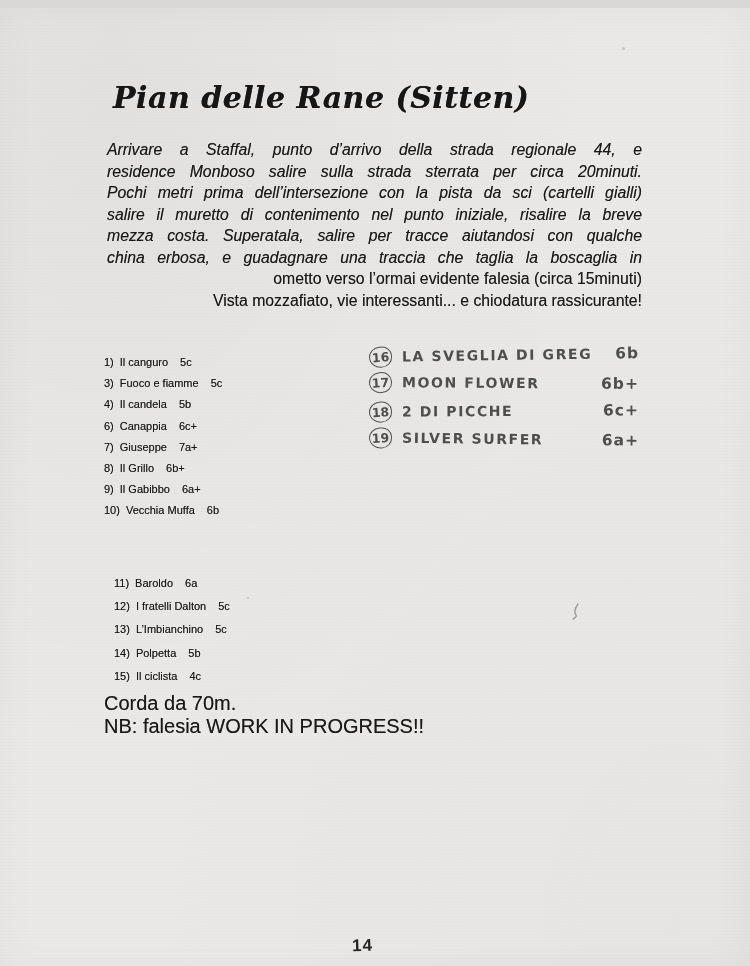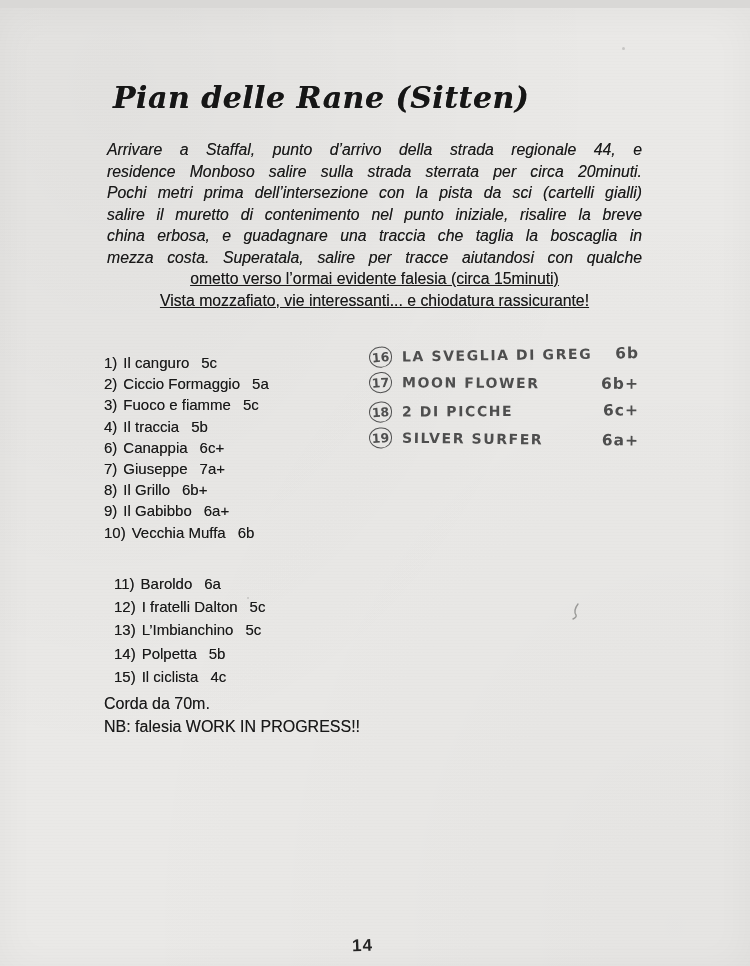--- a/index.html
+++ b/index.html
@@ -39,25 +39,25 @@
     position: absolute;
     left: 107px;
     top: 131px;
     width: 535px;
     font-size: 15.8px;
     line-height: 21.5px;
     color: #191919;
     text-shadow: 0 0 0.5px rgba(20,20,20,0.55);
   }
   .intro .jline { text-align: justify; text-align-last: justify; white-space: nowrap; font-style: italic; }
-  .intro .nline { text-align: center; white-space: nowrap; text-decoration: underline; }
+  .intro .nline { text-align: right; white-space: nowrap; }
 
   .route-list {
     position: absolute;
-    font-size: 15px;
+    font-size: 11px;
     color: #191919;
     text-shadow: 0 0 0.5px rgba(20,20,20,0.55);
   }
   .route-list.block1 { left: 104px; top: 344px; line-height: 21.2px; }
   .route-list.block2 { left: 114px; top: 564px; line-height: 23.2px; }
   .route-row { white-space: nowrap; }
   .route-num { display: inline-block; }
   .route-name { margin-left: 6px; }
   .route-grade { margin-left: 12px; }
 
@@ -96,21 +96,21 @@
     margin-right: 10px;
     transform: rotate(-4deg);
   }
   .hw-name { flex: 1 1 auto; white-space: nowrap; }
   .hw-grade { flex: 0 0 auto; font-size: 15.5px; letter-spacing: 1px; }
 
   .notes {
     position: absolute;
     left: 104px;
     top: 684px;
-    font-size: 16px;
+    font-size: 20px;
     line-height: 23px;
     color: #191919;
     text-shadow: 0 0 0.5px rgba(20,20,20,0.55);
     white-space: nowrap;
   }
 
   .page-number {
     position: absolute;
     left: 352px;
     top: 928px;
@@ -136,31 +136,30 @@
 
 <div class="page">
 
   <h1 class="doc-title">Pian delle Rane (Sitten)</h1>
 
   <div class="intro">
     <div class="jline">Arrivare a Staffal, punto d’arrivo della strada regionale 44, e</div>
     <div class="jline">residence Monboso salire sulla strada sterrata per circa 20minuti.</div>
     <div class="jline">Pochi metri prima dell’intersezione con la pista da sci (cartelli gialli)</div>
     <div class="jline">salire il muretto di contenimento nel punto iniziale, risalire la breve</div>
+    <div class="jline">mezza costa. Superatala, salire per tracce aiutandosi con qualche</div>
     <div class="jline">china erbosa, e guadagnare una traccia che taglia la boscaglia in</div>
-    <div class="jline">mezza costa. Superatala, salire per tracce aiutandosi con qualche</div>
     <div class="nline">ometto verso l’ormai evidente falesia (circa 15minuti)</div>
     <div class="nline">Vista mozzafiato, vie interessanti... e chiodatura rassicurante!</div>
   </div>
 
   <div class="route-list block1">
     <div class="route-row"><span class="route-num">1)</span><span class="route-name">Il canguro</span><span class="route-grade">5c</span></div>
-    <div class="route-row"><span class="route-num">2)</span><span class="route-name">Ciccio Formaggio</span><span class="route-grade">5a</span></div>
     <div class="route-row"><span class="route-num">3)</span><span class="route-name">Fuoco e fiamme</span><span class="route-grade">5c</span></div>
-    <div class="route-row"><span class="route-num">4)</span><span class="route-name">Il traccia</span><span class="route-grade">5b</span></div>
+    <div class="route-row"><span class="route-num">4)</span><span class="route-name">Il candela</span><span class="route-grade">5b</span></div>
     <div class="route-row"><span class="route-num">6)</span><span class="route-name">Canappia</span><span class="route-grade">6c+</span></div>
     <div class="route-row"><span class="route-num">7)</span><span class="route-name">Giuseppe</span><span class="route-grade">7a+</span></div>
     <div class="route-row"><span class="route-num">8)</span><span class="route-name">Il Grillo</span><span class="route-grade">6b+</span></div>
     <div class="route-row"><span class="route-num">9)</span><span class="route-name">Il Gabibbo</span><span class="route-grade">6a+</span></div>
     <div class="route-row"><span class="route-num">10)</span><span class="route-name">Vecchia Muffa</span><span class="route-grade">6b</span></div>
   </div>
 
   <div class="hw-list">
     <div class="hw-row">
       <span class="hw-circle">

